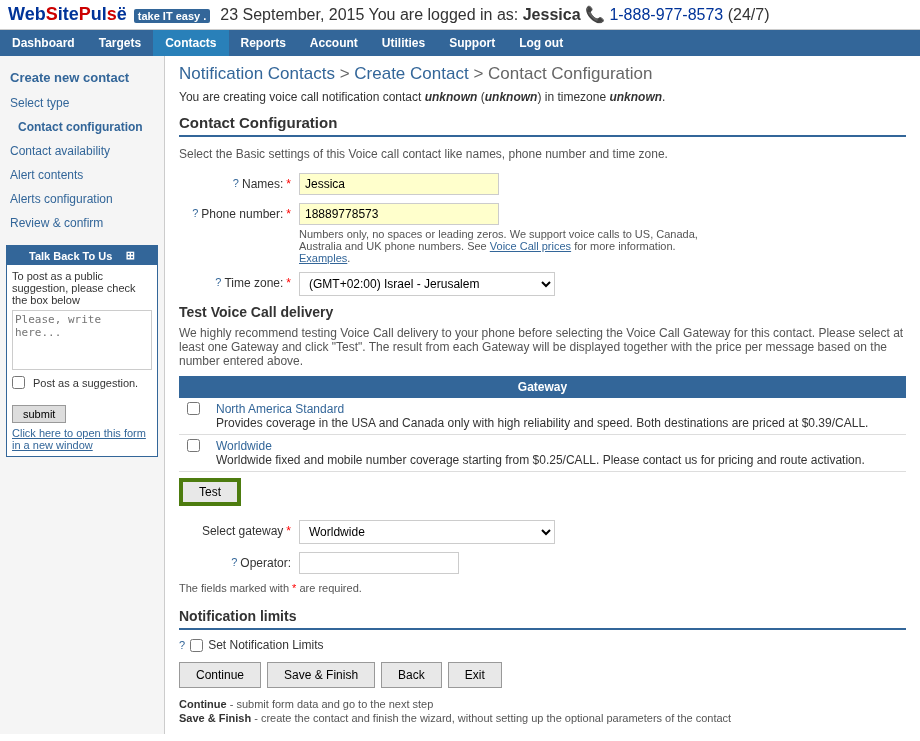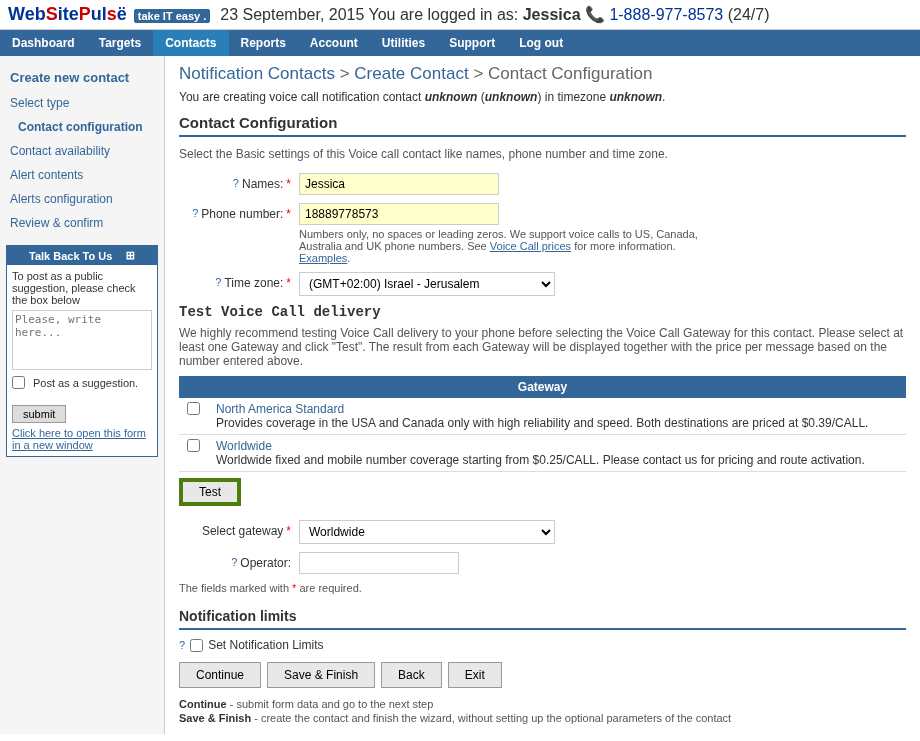--- a/index.html
+++ b/index.html
@@ -63,21 +63,21 @@
     .form-label { width: 120px; text-align: right; padding-right: 8px; font-size: 12px; padding-top: 4px; display: flex; align-items: flex-start; justify-content: flex-end; gap: 3px; }
     .form-label .req { color: red; }
     .form-label .help { color: #336699; cursor: help; font-size: 11px; }
     .form-input input[type="text"] { border: 1px solid #ccc; padding: 3px 5px; font-size: 12px; background: #ffffcc; width: 200px; }
     .form-input select { border: 1px solid #ccc; padding: 3px 5px; font-size: 12px; background: #fff; width: 256px; }
     .form-input .note { font-size: 11px; color: #555; margin-top: 3px; max-width: 400px; }
     .form-input .note a { color: #336699; }
 
     
     .voice-test-section { margin-bottom: 14px; }
-    .voice-test-title { font-size: 14px; font-weight: bold; margin-bottom: 6px; font-family: Liberation Mono, monospace; }
+    .voice-test-title { font-size: 14px; font-weight: bold; margin-bottom: 6px; }
     .voice-test-desc { font-size: 12px; color: #555; margin-bottom: 8px; }
     .gateway-table { width: 100%; border-collapse: collapse; font-size: 12px; }
     .gateway-table th { background: #336699; color: #fff; padding: 4px 8px; text-align: center; }
     .gateway-table td { padding: 4px 8px; border-bottom: 1px solid #ddd; vertical-align: top; }
     .gateway-table td a { color: #336699; text-decoration: none; }
     .test-btn { background: #e8e8e8; border: 4px solid #4d7c0f; padding: 3px 16px; font-size: 12px; cursor: pointer; margin-top: 6px; }
 
     
     .gateway-section { margin-bottom: 14px; }
 

